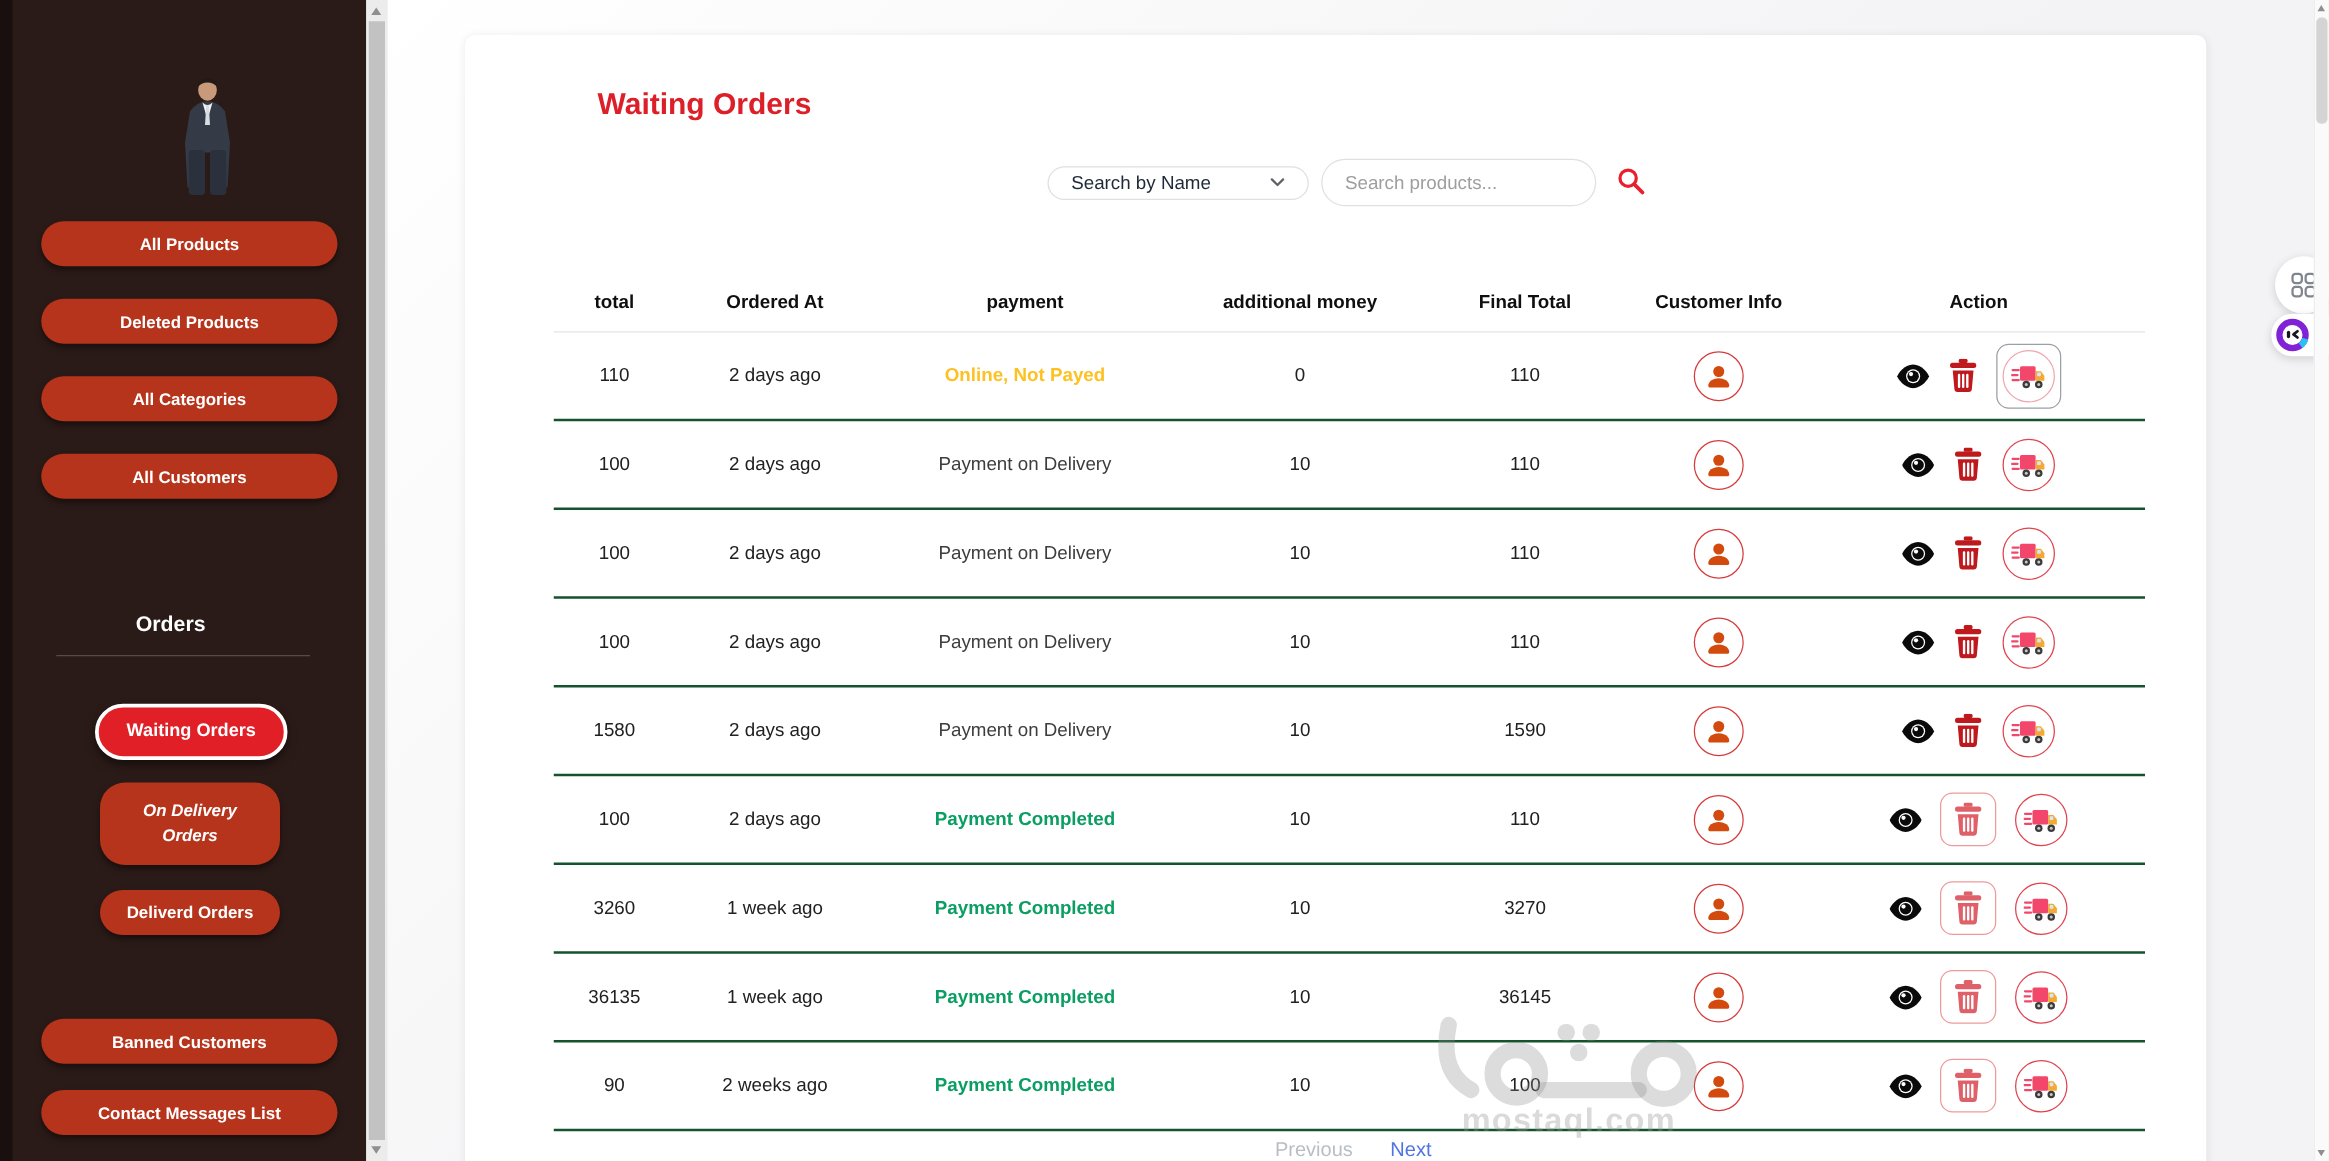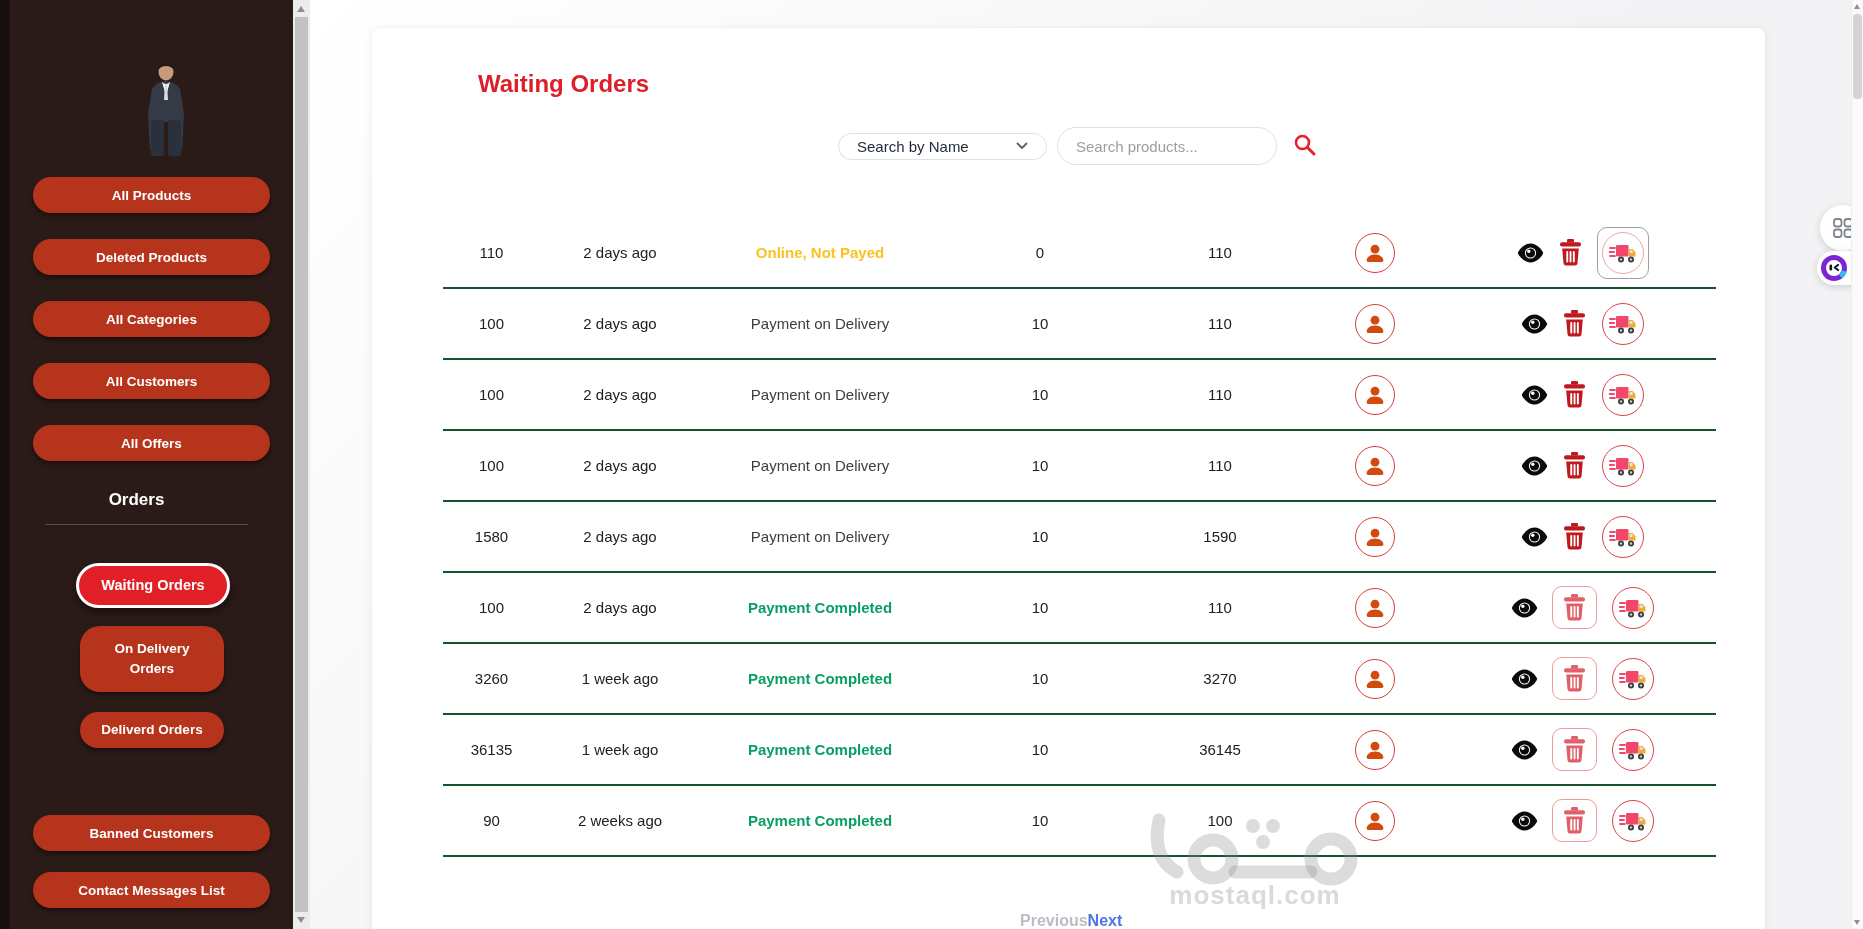--- a/index.html
+++ b/index.html
@@ -60,21 +60,21 @@
   .trash-wrap { display:inline-flex; padding:0; border:1px solid transparent; border-radius:10px; }
   .trash-wrap .trash-svg { color:#bf181d; }
   .trash-wrap.boxed { border-color:#ef9a9a; padding:7px 10px; }
   .trash-wrap.boxed .trash-svg { color:#e0606a; }
   .truck-wrap { display:inline-flex; padding:0; border:1px solid transparent; border-radius:10px; }
   .truck-wrap.focused { border-color:#9aa0a6; padding:4px; background:#fff; }
   .truck-btn { width:42px; height:42px; border-radius:50%; border:1.5px solid #e0434e; background:#fff; cursor:pointer;
                display:inline-flex; align-items:center; justify-content:center; }
   .truck-wrap.focused .truck-btn { border-color:#f0a6ac; }
 
-  .pagination { position:absolute; left:648px; top:884px; display:flex; font-size:16px;font-weight:bold; }
+  .pagination { position:absolute; left:648px; top:884px; display:flex; gap:30px; font-size:16px; }
   .page-prev { color:#b9bec4; cursor:default; }
   .page-next { color:#4f74e3; cursor:pointer; }
 
   
   .watermark { position:absolute; left:800px; top:812px; width:290px; text-align:center; z-index:5; pointer-events:none; }
   .watermark .domain { font-size:26px; font-weight:700; color:rgba(150,150,150,.35); letter-spacing:1px; margin-top:-14px; }
 
   
   .fab-apps { position:absolute; left:1820px; top:205px; width:46px; height:46px; border-radius:50%; background:#fff;
               box-shadow:0 2px 8px rgba(0,0,0,.15); display:flex; align-items:center; justify-content:center; z-index:30; cursor:pointer; }
@@ -102,27 +102,26 @@
         <path d="M27 22 L29 22 L30 38 L26 38 Z" fill="#d8dde4"></path>
         <rect x="13" y="58" width="13" height="36" rx="3" fill="#2a313c"></rect>
         <rect x="30" y="58" width="13" height="36" rx="3" fill="#2a313c"></rect>
       </svg>
     </div>
 
     <button class="nav-btn" style="top:177px">All Products</button>
     <button class="nav-btn" style="top:239px">Deleted Products</button>
     <button class="nav-btn" style="top:363px">All Customers</button>
     <button class="nav-btn" style="top:301px">All Categories</button>
-    <button class="nav-btn" style="top:425px">All Offers</button>
 
     <div class="orders-heading">Orders</div>
     <div class="orders-divider"></div>
 
     <button class="order-btn active" style="top:563px; left:76px; width:154px; height:45px;">Waiting Orders</button>
-    <button class="order-btn" style="top:626px; left:80px; width:144px; height:66px; padding:0 24px;">On Delivery Orders</button>
+    <button class="order-btn" style="top:626px; left:80px; width:144px; height:66px; padding:0 24px;font-style:italic;">On Delivery Orders</button>
     <button class="order-btn" style="top:712px; left:80px; width:144px; height:36px;">Deliverd Orders</button>
 
     <button class="nav-btn" style="top:815px">Banned Customers</button>
     <button class="nav-btn" style="top:872px">Contact Messages List</button>
   </aside>
 
   <div class="side-scroll">
     <div class="arrow-up"></div>
     <div class="thumb"></div>
     <div class="arrow-down"></div>
@@ -143,20 +142,29 @@
         <input class="input-pill" placeholder="Search products..." style="">
         <button class="search-btn">
           <svg width="24" height="24" viewBox="0 0 24 24">
             <circle cx="9.5" cy="9.5" r="6.5" fill="none" stroke="#ea1e2c" stroke-width="2.6"></circle>
             <line x1="14.5" y1="14.5" x2="21" y2="21" stroke="#ea1e2c" stroke-width="3" stroke-linecap="round"></line>
           </svg>
         </button>
       </div>
 
       <div class="table">
+        <div class="thead">
+          <div class="th c-total">total</div>
+          <div class="th c-ordered">Ordered At</div>
+          <div class="th c-payment">payment</div>
+          <div class="th c-additional">additional money</div>
+          <div class="th c-final">Final Total</div>
+          <div class="th c-customer">Customer Info</div>
+          <div class="th c-action" style="display:block">Action</div>
+        </div>
         <div id="tbody">
   <div class="tr">
     <div class="td c-total">110</div>
     <div class="td c-ordered">2 days ago</div>
     <div class="td c-payment status-pending">Online, Not Payed</div>
     <div class="td c-additional">0</div>
     <div class="td c-final">110</div>
     <div class="td c-customer">
       <button class="customer-btn">
         <svg width="22" height="22" viewBox="0 0 22 22">

